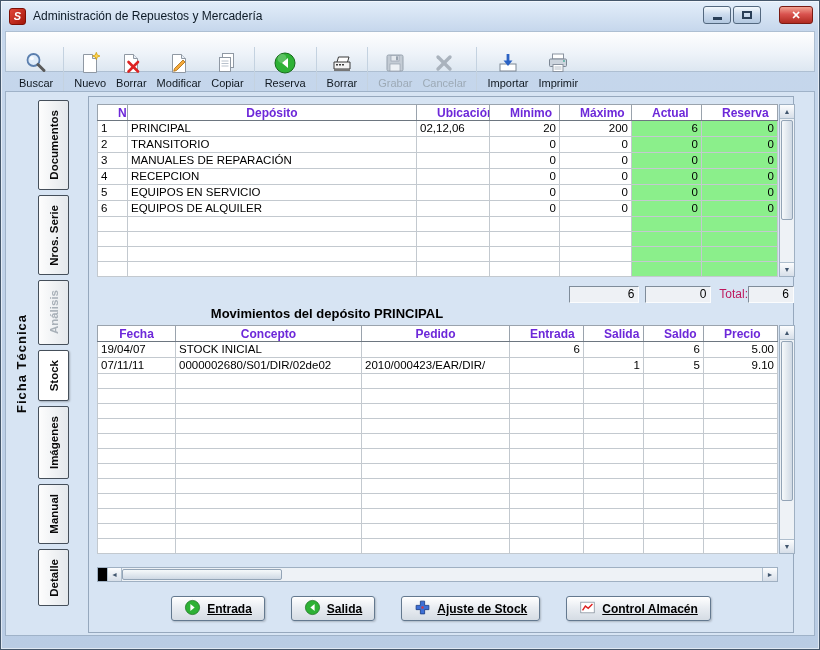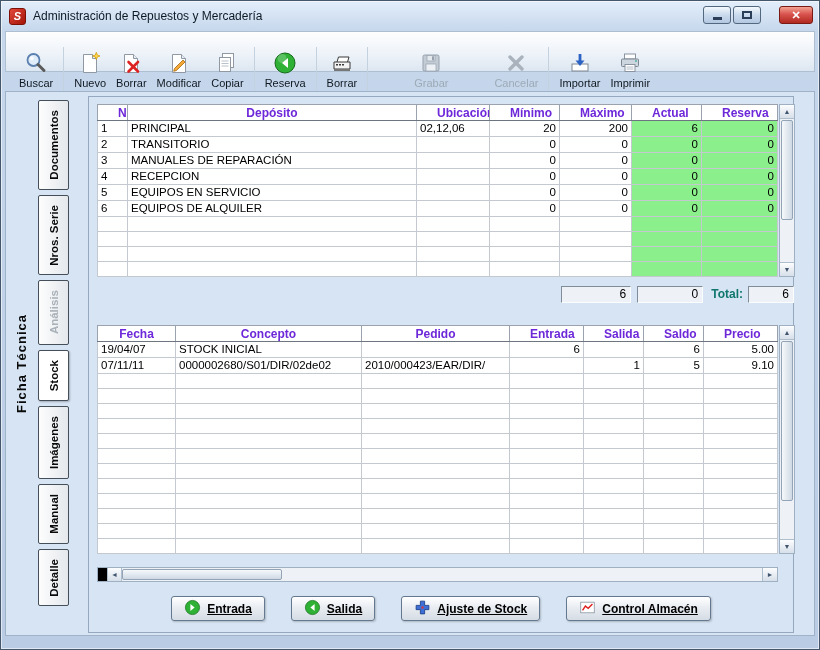--- a/index.html
+++ b/index.html
@@ -22,21 +22,21 @@
   .glyph-max{width:10px;height:8px;border:2px solid #2a3f57;}
   .glyph-close{color:#fff;font-size:11px;font-weight:bold;line-height:1;}
 
   
   .toolbar{position:absolute;left:4px;right:4px;top:30px;height:41px;
     background:linear-gradient(#fefefe,#eef3f9 55%,#dde7f1);border:1px solid #aebfd2;
     display:flex;align-items:flex-start;padding:15px 4px 0 8px;}
   .tb-group{display:flex;padding-right:5px;margin-right:5px;border-right:1px solid #c4d2e0;}
   .tb-group:last-child{border-right:none;}
   .tbtn{background:none;border:none;display:flex;flex-direction:column;align-items:center;padding:3px 5px;cursor:pointer;font-family:inherit;}
-  .tbtn.disabled{cursor:default;margin-left:36px;}
+  .tbtn.disabled{cursor:default;}
   .tb-icon{height:26px;display:flex;align-items:center;}
   .tb-label{font-size:11px;color:#101820;margin-top:1px;white-space:nowrap;}
   .tbtn.disabled .tb-label{color:#9daab6;}
 
   
   .content{position:absolute;left:4px;right:4px;top:90px;height:545px;background:#d7e4f3;border:1px solid #9fb2c8;}
   .ficha-label{position:absolute;left:0;top:0;bottom:0;width:30px;display:flex;align-items:center;justify-content:center;}
   .ficha-label span{writing-mode:vertical-rl;transform:rotate(180deg);font-size:13px;font-weight:bold;color:#0a0a0a;letter-spacing:1px;}
   .side-tabs{position:absolute;left:32px;top:8px;width:36px;}
   .vtab{width:31px;margin-bottom:5px;border:1px solid #454f5a;border-radius:2px;cursor:pointer;
@@ -77,21 +77,21 @@
   .hs-thumb{width:160px;margin:1px 0;background:linear-gradient(#f6f9fb,#cfd9e4);border:1px solid #93a4b6;border-radius:2px;}
   .hs-fill{flex:1;}
 
   
   .subtotals{position:absolute;left:8px;top:188px;width:697px;height:18px;display:flex;align-items:center;justify-content:flex-end;}
   .st-label{font-size:12px;font-weight:bold;margin-right:6px;color:#000;white-space:nowrap;}
   .st-box{height:17px;background:#eef1f5;border:1px solid;border-color:#7f8c9a #fbfcfd #fbfcfd #7f8c9a;
     font-size:12px;text-align:right;padding:0 4px;line-height:15px;color:#000;}
   .st-actual{width:70px;margin-right:6px;}
   .st-reserva{width:66px;margin-right:8px;}
-  .st-total-label{font-size:12px;font-weight:bold;margin-right:5px;color:#0f766e;}
+  .st-total-label{font-size:12px;font-weight:normal;color:#be185d;}
   .st-total{width:46px;}
 
   .mov-title{position:absolute;left:8px;top:209px;width:460px;text-align:center;font-size:13px;font-weight:bold;color:#000;}
 
   
   .bottom-buttons{position:absolute;left:0;top:499px;width:100%;display:flex;justify-content:center;gap:26px;}
   .abtn{height:25px;display:flex;align-items:center;gap:6px;padding:0 12px;border:1px solid #64798f;border-radius:3px;
     background:linear-gradient(#ffffff,#e9edf2 45%,#d5dce4);box-shadow:inset 0 1px 0 #fff,1px 1px 2px rgba(0,0,0,.2);
     cursor:pointer;font-family:inherit;}
   .a-label{font-size:12px;font-weight:bold;text-decoration:underline;color:#000;white-space:nowrap;}
@@ -414,20 +414,21 @@
         </div>
       </div>
 
       <div class="subtotals">
         <span class="st-box st-actual">6</span>
         <span class="st-box st-reserva">0</span>
         <span class="st-total-label">Total:</span>
         <span class="st-box st-total">6</span>
       </div>
 
+      <div class="mov-title">Movimientos del depósito PRINCIPAL</div>
 
       <div class="grid-block mov-block">
         <table class="grid" id="mov-table">
           <colgroup>
               <col style="width:78px">
               <col style="width:186px">
               <col style="width:148px">
               <col style="width:74px">
               <col style="width:60px">
               <col style="width:60px">

